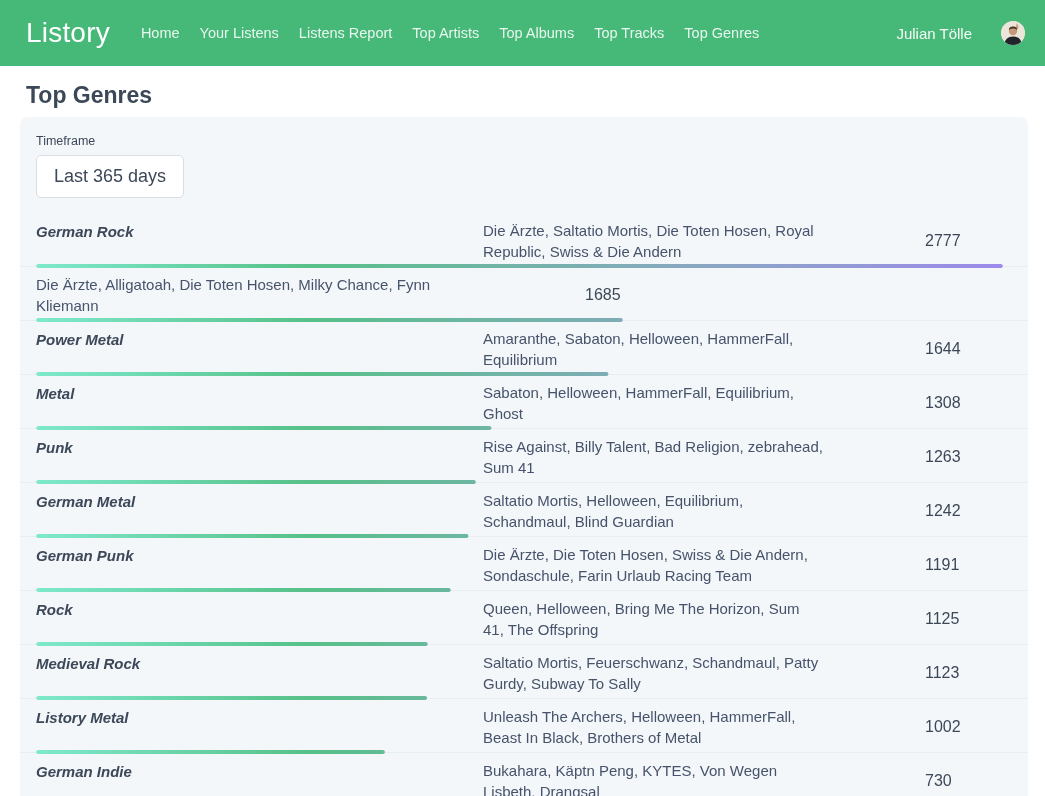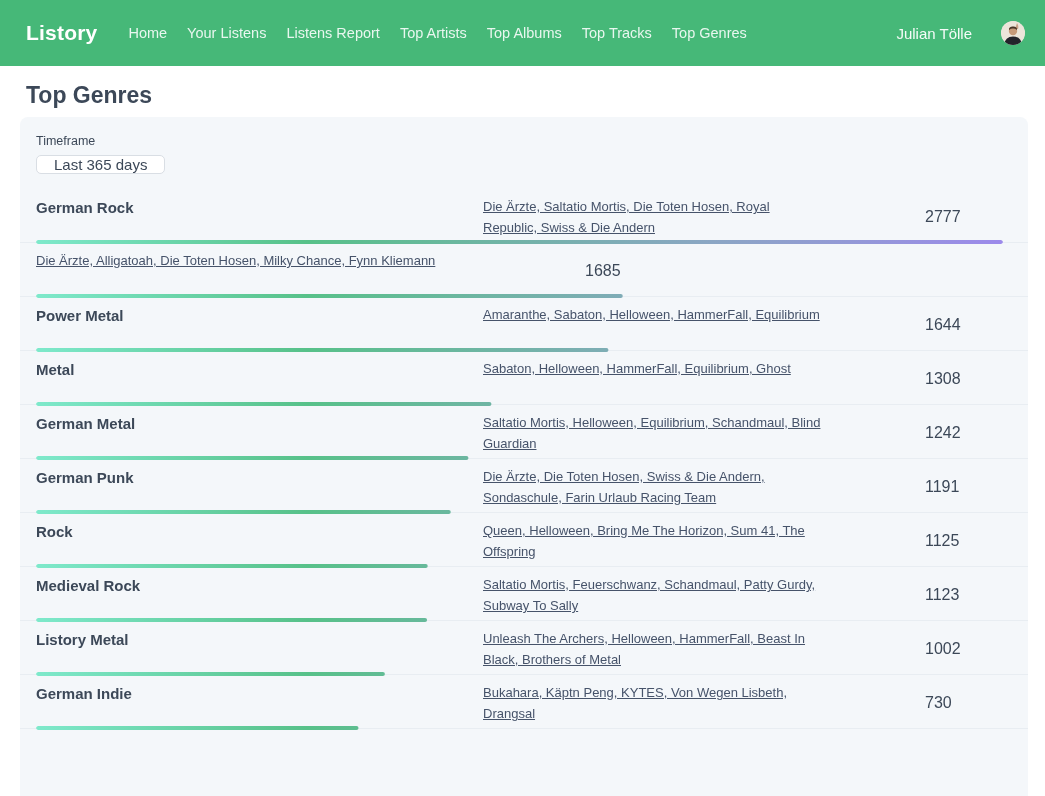--- a/index.html
+++ b/index.html
@@ -10,49 +10,49 @@
     --divider:#E8EDF2;
     --select-border:#D9DEE4;
   }
   *{box-sizing:border-box;margin:0;padding:0;}
   html,body{width:1045px;height:796px;overflow:hidden;background:#ffffff;
     font-family:"Liberation Sans", sans-serif;}
 
   
   .navbar{height:66px;background:var(--header-bg);display:flex;align-items:center;
     padding:0 20px 0 26px;}
-  .brand{color:#ffffff;font-size:21px;font-weight:700;letter-spacing:.2px;margin-right:31px;
+  .brand{color:#ffffff;font-size:28px;font-weight:400;letter-spacing:.2px;margin-right:31px;
     cursor:pointer;}
   .nav-links{display:flex;align-items:flex-end;flex:1;}
   .nav-link{color:rgba(255,255,255,.88);font-size:14.5px;margin-right:20px;cursor:pointer;
     white-space:nowrap;}
   .user-area{display:flex;align-items:center;}
   .user-name{color:rgba(255,255,255,.95);font-size:15px;margin-right:29px;}
   .avatar{width:24px;height:24px;border-radius:50%;overflow:hidden;display:block;cursor:pointer;
     background:#e9e2d8;}
 
   
   .page-title{color:var(--text-dark);font-size:23px;font-weight:700;line-height:28px;
     margin:15px 0 8px 26px;}
 
   .card{margin:0 17px 0 20px;background:var(--card-bg);border-radius:8px;
     padding-top:17px;min-height:700px;}
 
   .timeframe{padding:0 16px;}
   .tf-label{font-size:12.5px;line-height:15px;color:var(--text-dark);margin-bottom:6px;}
-  .tf-select{height:19px;min-width:112px;background:#ffffff;border:1px solid var(--select-border);
-    border-radius:5px;font-family:"Liberation Sans", sans-serif;font-size:15px;color:var(--text-dark);
+  .tf-select{height:43px;min-width:112px;background:#ffffff;border:1px solid var(--select-border);
+    border-radius:5px;font-family:"Liberation Sans", sans-serif;font-size:18px;color:var(--text-dark);
     padding:0 17px;cursor:pointer;display:inline-flex;align-items:center;}
 
   
   .genres-table{margin-top:15px;}
   .genre-row{position:relative;display:grid;grid-template-columns:447px 340px 1fr;
     padding:7px 25px 4px 16px;min-height:54px;border-bottom:1px solid var(--divider);}
-  .genre-name{font-size:15px;font-weight:700;color:var(--text-dark);line-height:21px;padding-top:1px;}
-  .genre-artists{font-size:13px;color:var(--text-mid);line-height:21px;text-decoration:underline;}
+  .genre-name{font-size:15px;font-weight:700;color:var(--text-dark);line-height:21px;padding-top:1px;font-style:italic;}
+  .genre-artists{font-size:15px;color:var(--text-mid);line-height:21px;}
   .genre-plays{font-size:16px;color:var(--text-dark);align-self:center;padding-left:102px;}
   .bar-track{position:absolute;left:16px;right:25px;bottom:-2px;height:4px;}
   .bar-fill{position:absolute;left:0;top:0;width:100%;height:100%;border-radius:2px;
     background:linear-gradient(90deg,#7EE9CB 0%,#57C189 28%,#8BA6C4 70%,#9C8AEB 100%);}
 </style>
 </head>
 <body>
 
 <header class="navbar">
   <span class="brand">Listory</span>
@@ -123,20 +123,28 @@
 
   <div class="genre-row">
     <div class="genre-name">Metal</div>
     <div class="genre-artists">Sabaton, Helloween, HammerFall, Equilibrium, Ghost</div>
     <div class="genre-plays">1308</div>
     <div class="bar-track">
       <div class="bar-fill" style="clip-path: inset(0px 52.9% 0px 0px round 2px);"></div>
     </div>
   </div>
 
+  <div class="genre-row">
+    <div class="genre-name">Punk</div>
+    <div class="genre-artists">Rise Against, Billy Talent, Bad Religion, zebrahead, Sum 41</div>
+    <div class="genre-plays">1263</div>
+    <div class="bar-track">
+      <div class="bar-fill" style="clip-path: inset(0px 54.52% 0px 0px round 2px);"></div>
+    </div>
+  </div>
 
   <div class="genre-row">
     <div class="genre-name">German Metal</div>
     <div class="genre-artists">Saltatio Mortis, Helloween, Equilibrium, Schandmaul, Blind Guardian</div>
     <div class="genre-plays">1242</div>
     <div class="bar-track">
       <div class="bar-fill" style="clip-path: inset(0px 55.28% 0px 0px round 2px);"></div>
     </div>
   </div>
 

